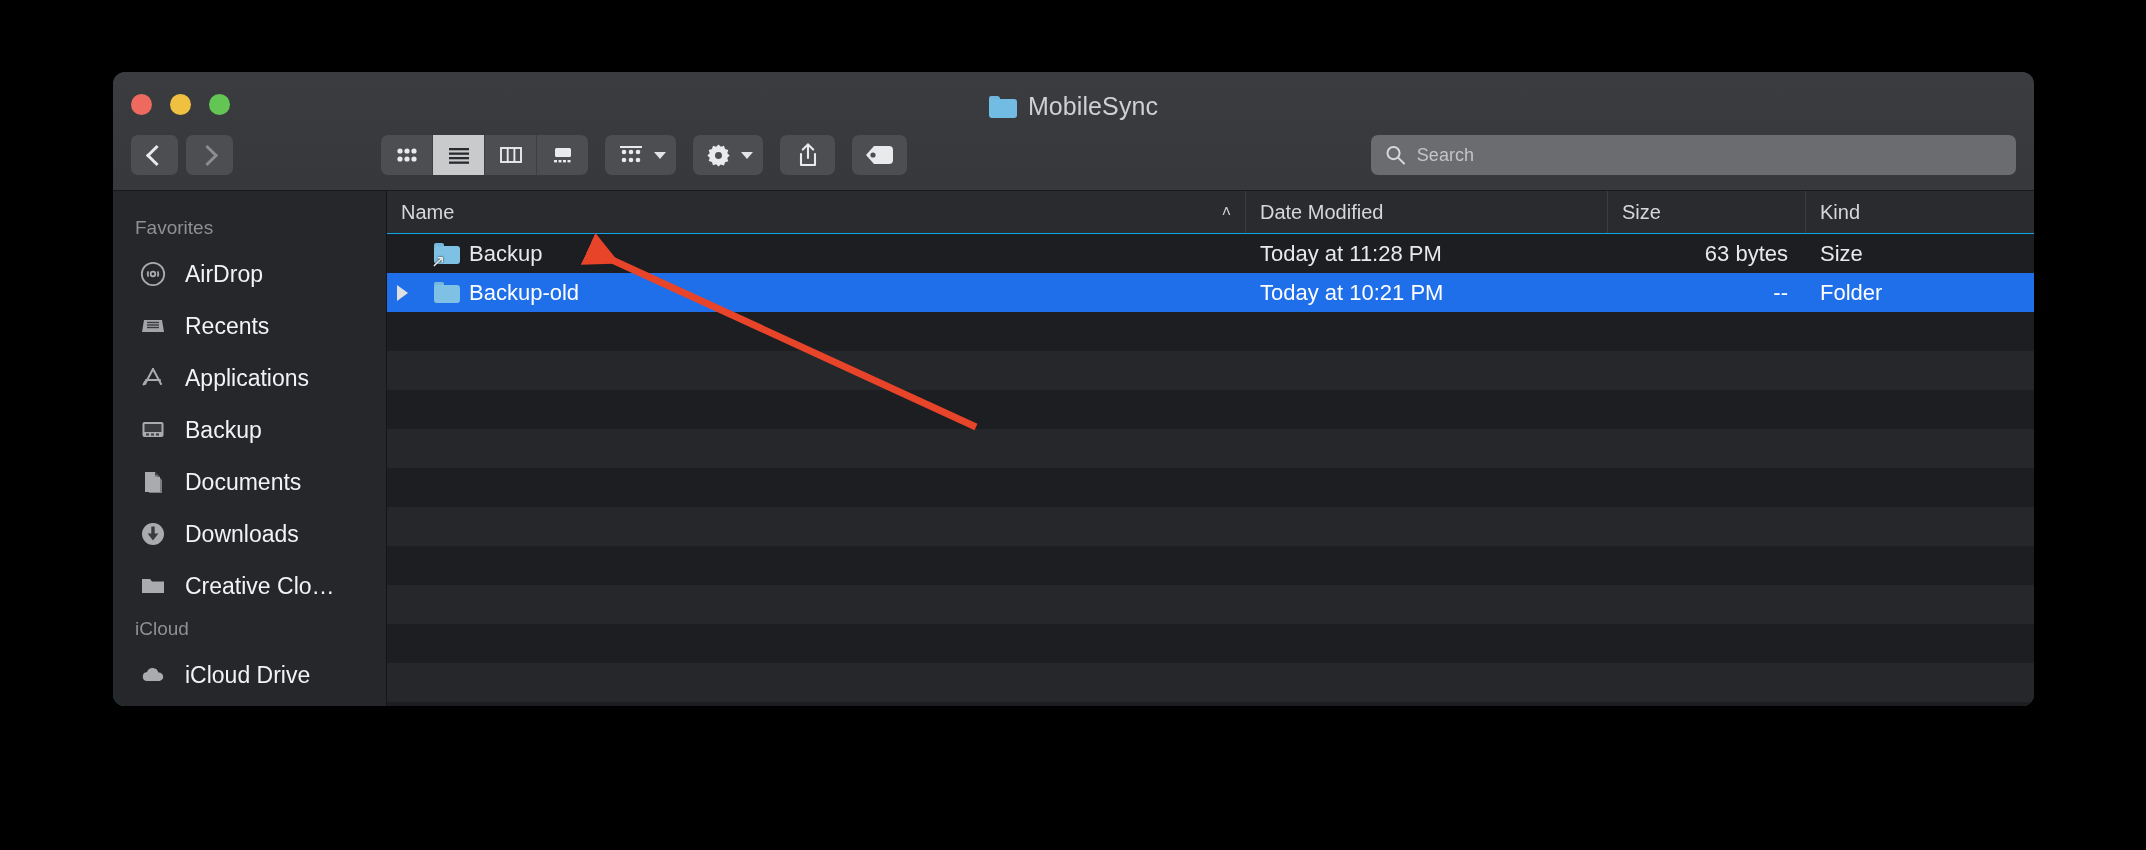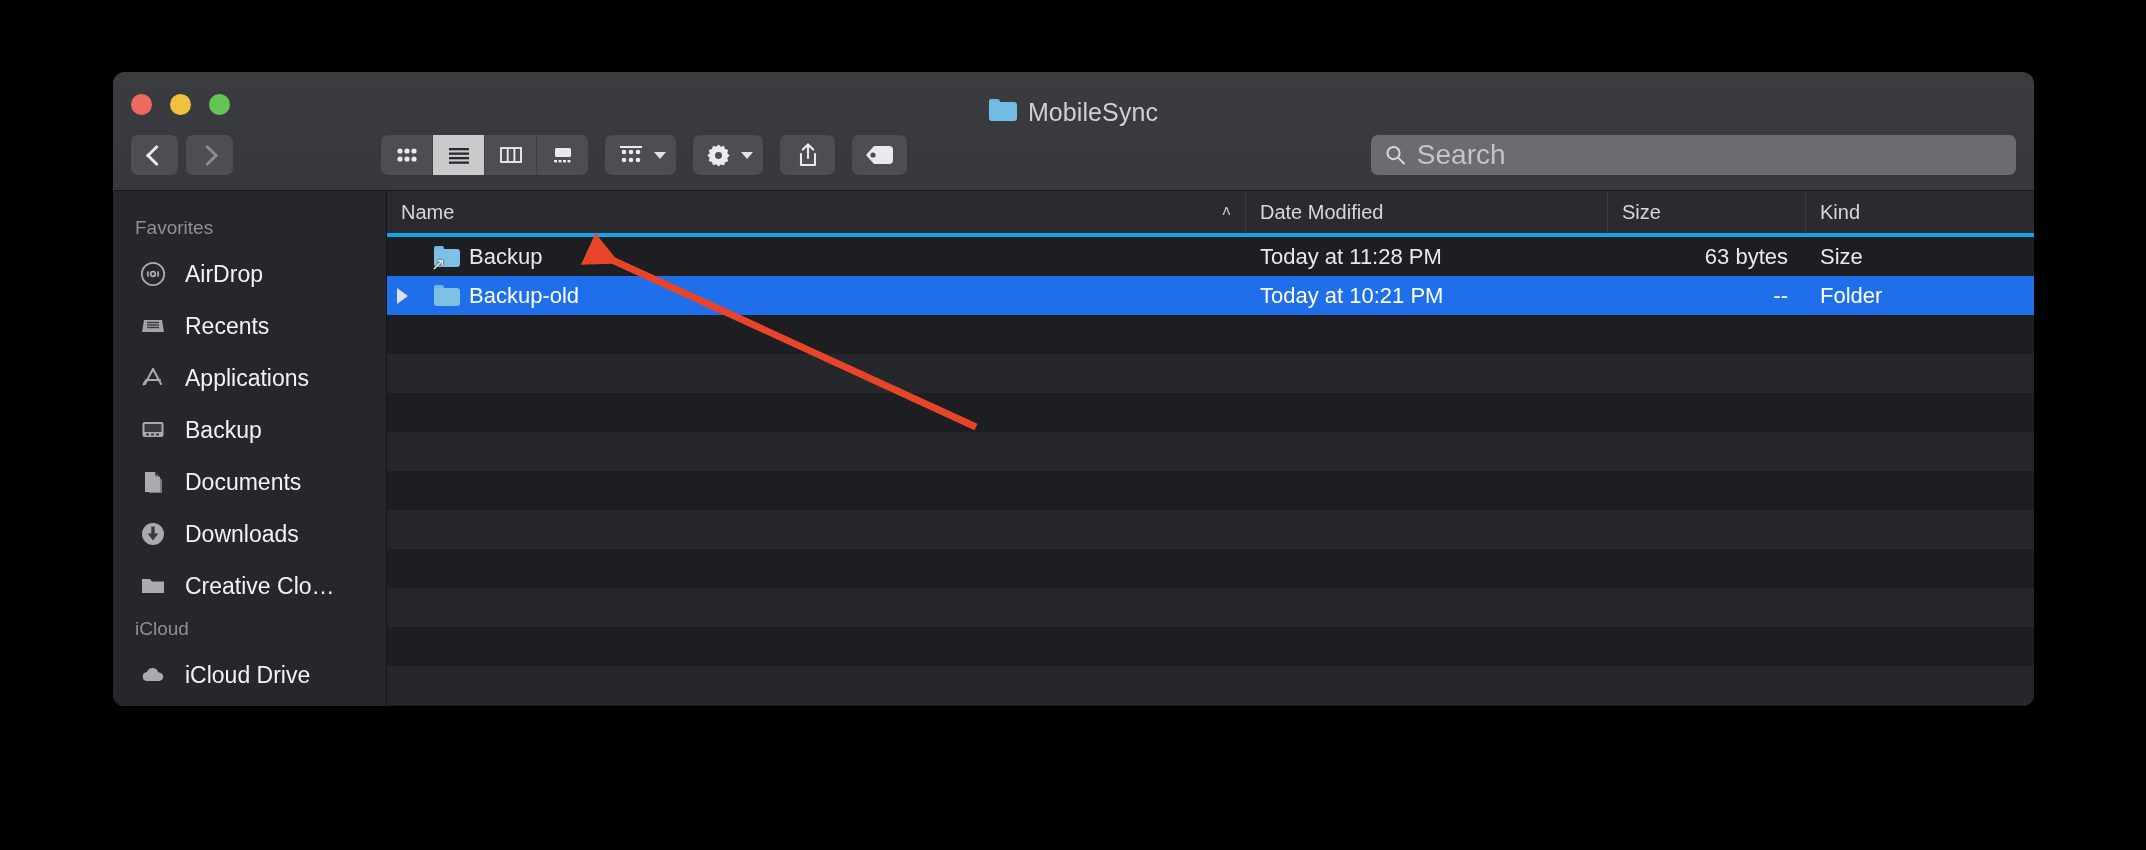--- a/index.html
+++ b/index.html
@@ -70,21 +70,20 @@
     display: flex;
     align-items: center;
     justify-content: center;
     gap: 11px;
     pointer-events: none;
   }
   .window-title .title-text {
     color: #cfd0d2;
     font-size: 25px;
     letter-spacing: 0.1px;
-    margin-top: 6px;
   }
   .folder-badge {
     width: 28px;
     height: 22px;
     position: relative;
     display: inline-block;
   }
   .folder-badge .tab {
     position: absolute;
     left: 0; top: 0;
@@ -184,21 +183,21 @@
     align-items: center;
     padding: 0 14px;
     box-sizing: border-box;
     gap: 11px;
   }
   .search-input {
     background: transparent;
     border: none;
     outline: none;
     color: #e9eaec;
-    font-size: 28px;
+    font-size: 18px;
     font-family: "Liberation Sans", sans-serif;
     width: 100%;
     padding: 0;
   }
   .search-input::placeholder { color: #c3c4c7; }
 
   
   .body-row {
     flex: 1 1 auto;
     display: flex;
@@ -247,21 +246,21 @@
     display: flex;
     flex-direction: column;
     background: #1d1e21;
     min-width: 0;
   }
 
   .col-head {
     display: flex;
     height: 42px;
     background: #2a2b2f;
-    border-bottom: 4px solid #0ea5e9;
+    border-bottom: 1px solid #0ea5e9;
     color: #d6d7d9;
     font-size: 20px;
     align-items: center;
     flex: 0 0 42px;
   }
   .col-head > div {
     box-sizing: border-box;
     border-right: 1px solid #3b3c40;
     height: 100%;
     display: flex;

